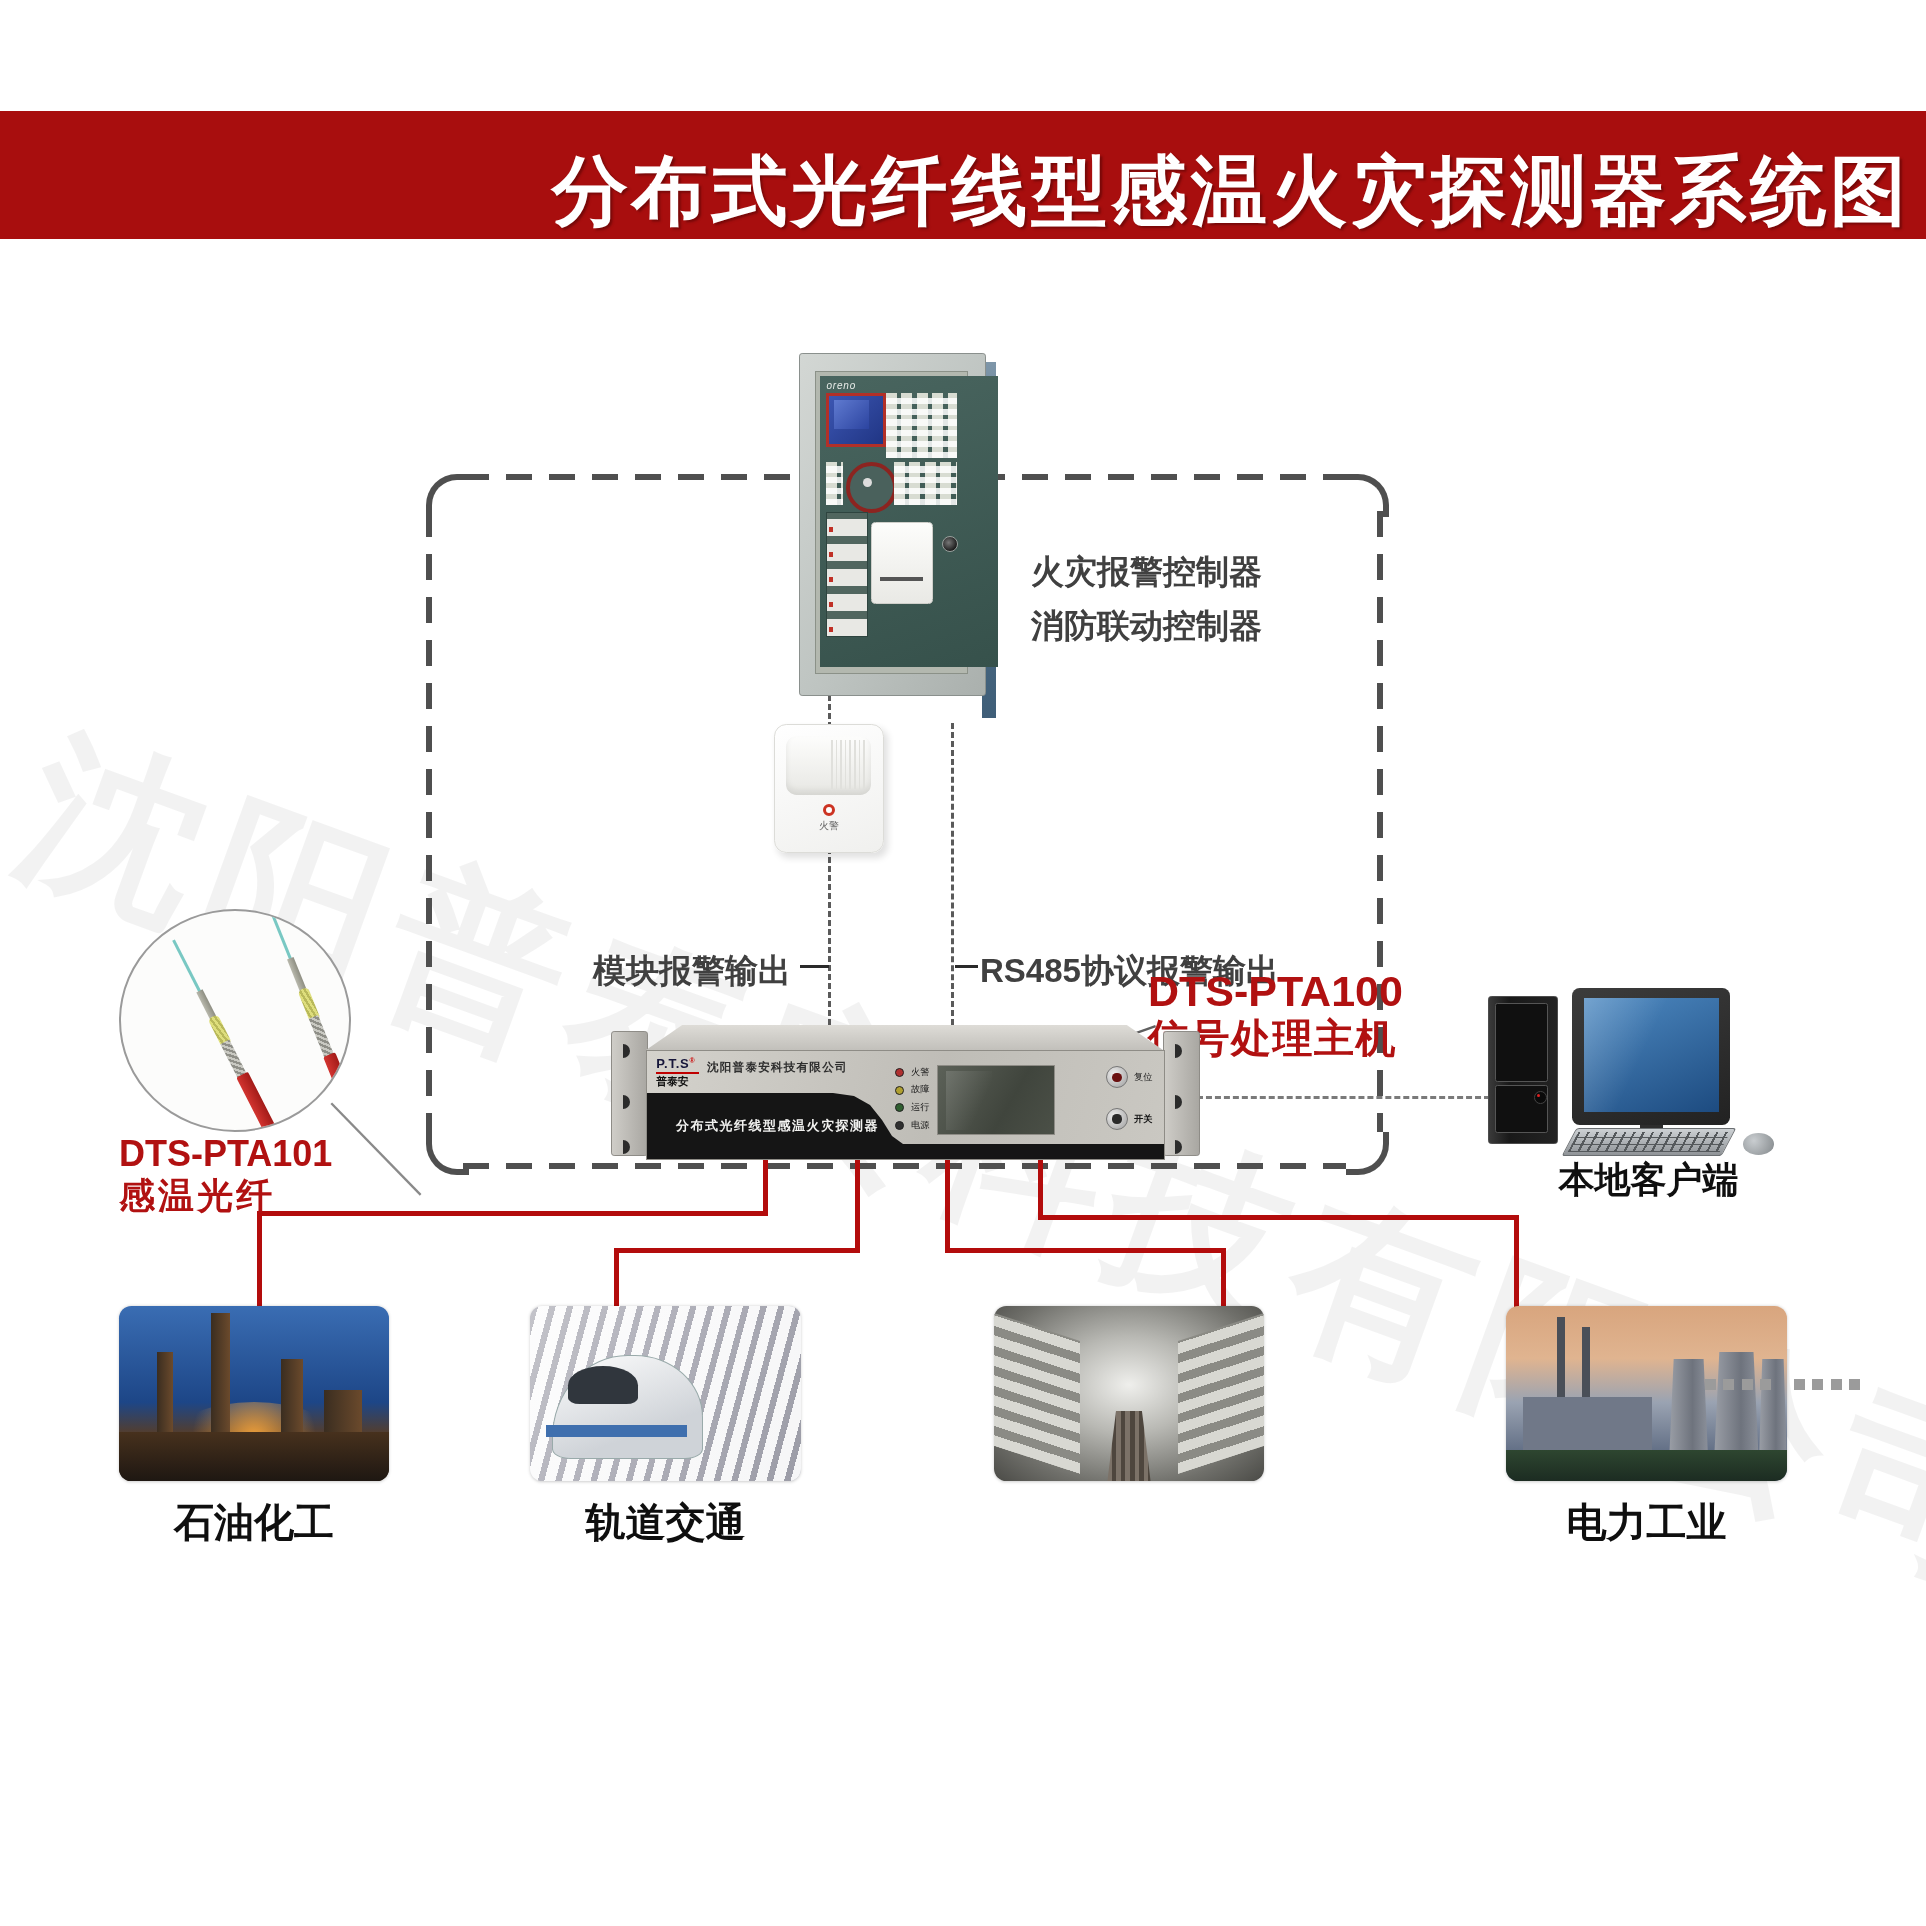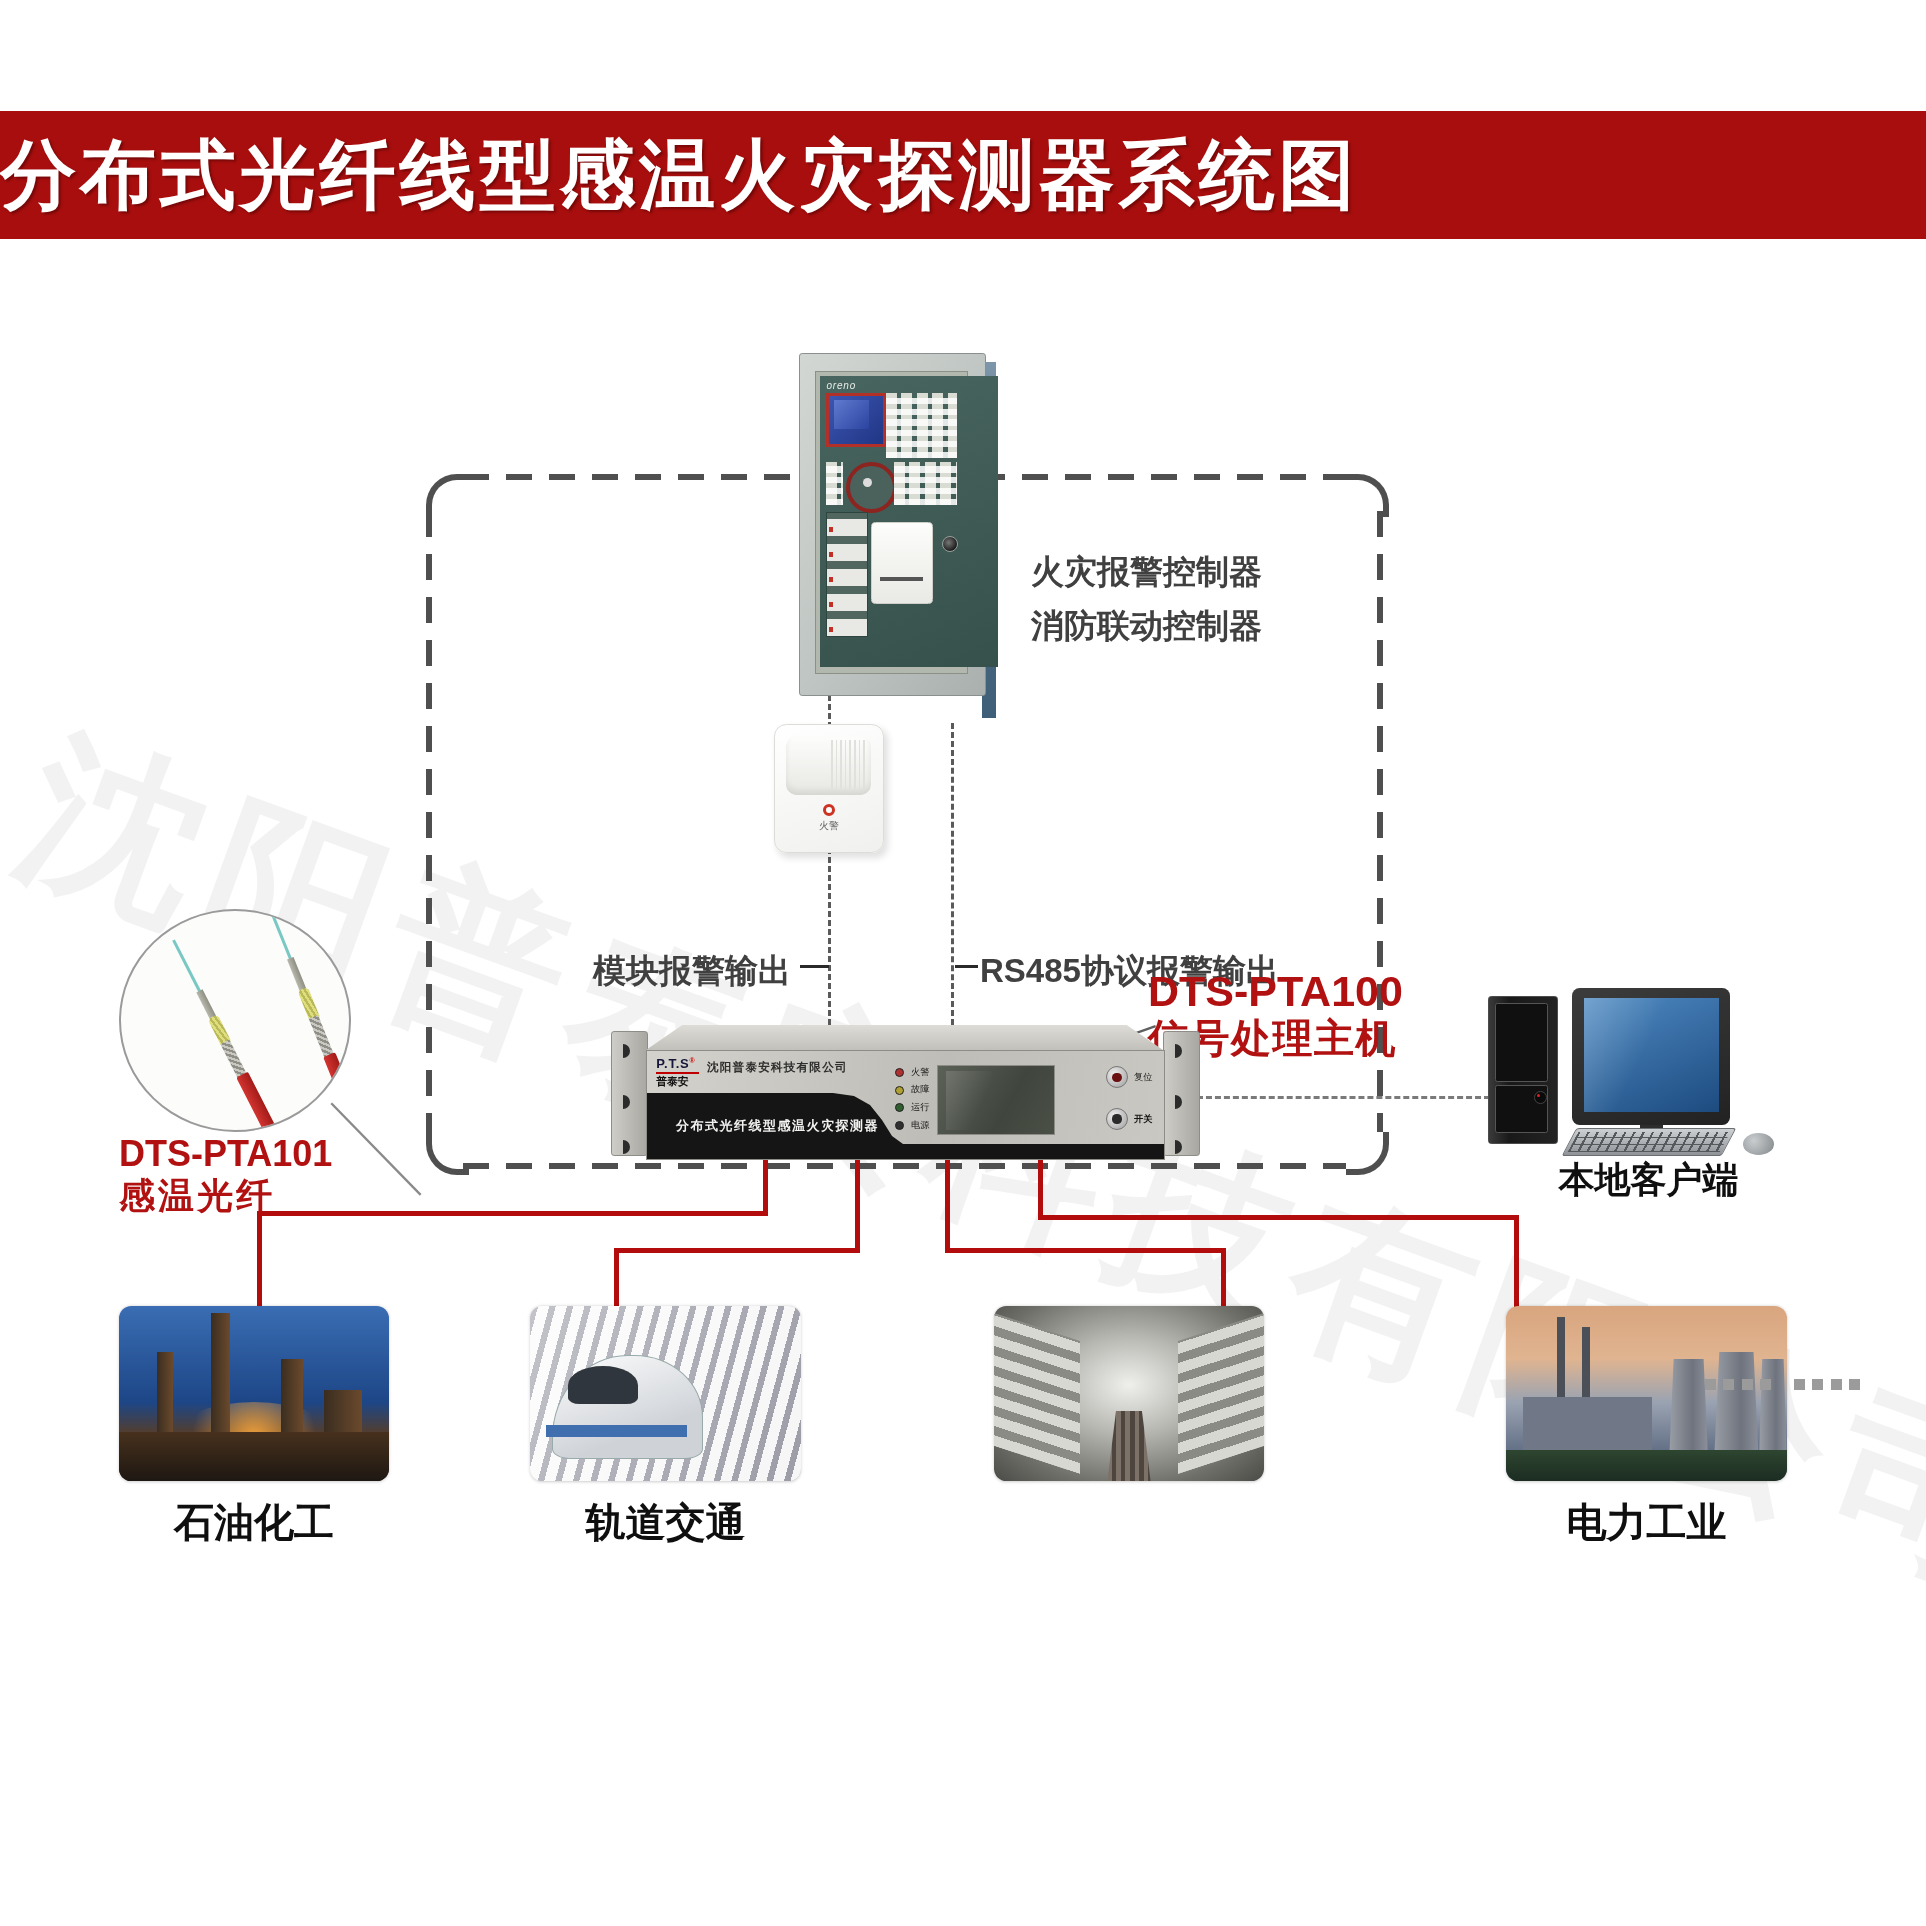--- a/index.html
+++ b/index.html
@@ -7,21 +7,21 @@
           font-family:"Liberation Sans","DejaVu Sans",sans-serif;}
   .abs{position:absolute;}
 
   
   #watermark{left:62px;top:717px;width:2774px;font-size:177px;font-weight:800;
              letter-spacing:15.4px;color:rgba(0,0,0,0.05);white-space:nowrap;
              transform:rotate(20deg);transform-origin:0 0;line-height:1;}
 
   
   #banner{left:0;top:111px;width:1926px;height:128px;background:#a80e0e;}
-  #banner h1{margin:0;height:160px;line-height:128px;text-align:left;color:#fff;
+  #banner h1{margin:16px;height:160px;line-height:128px;text-align:right;color:#fff;
              font-size:76px;font-weight:900;letter-spacing:3.9px;
              text-shadow:2.3px 2.3px 2.3px rgba(60,0,0,0.45);}
 
   
   .dash-h{height:6.2px;background:repeating-linear-gradient(90deg,#4f4f4f 0 26px,transparent 26px 43px);}
   .dash-v{width:6.2px;background:repeating-linear-gradient(180deg,#4f4f4f 0 26px,transparent 26px 43px);}
   .dash-corner{width:37px;height:37px;border:6.2px solid #4f4f4f;}
   .thin-dash-v{width:0;border-left:3.9px dashed #5a5a5a;}
   #link-host-pc{left:1197px;top:1096px;width:293px;border-top:3.1px dashed #7a7a7a;}
 

